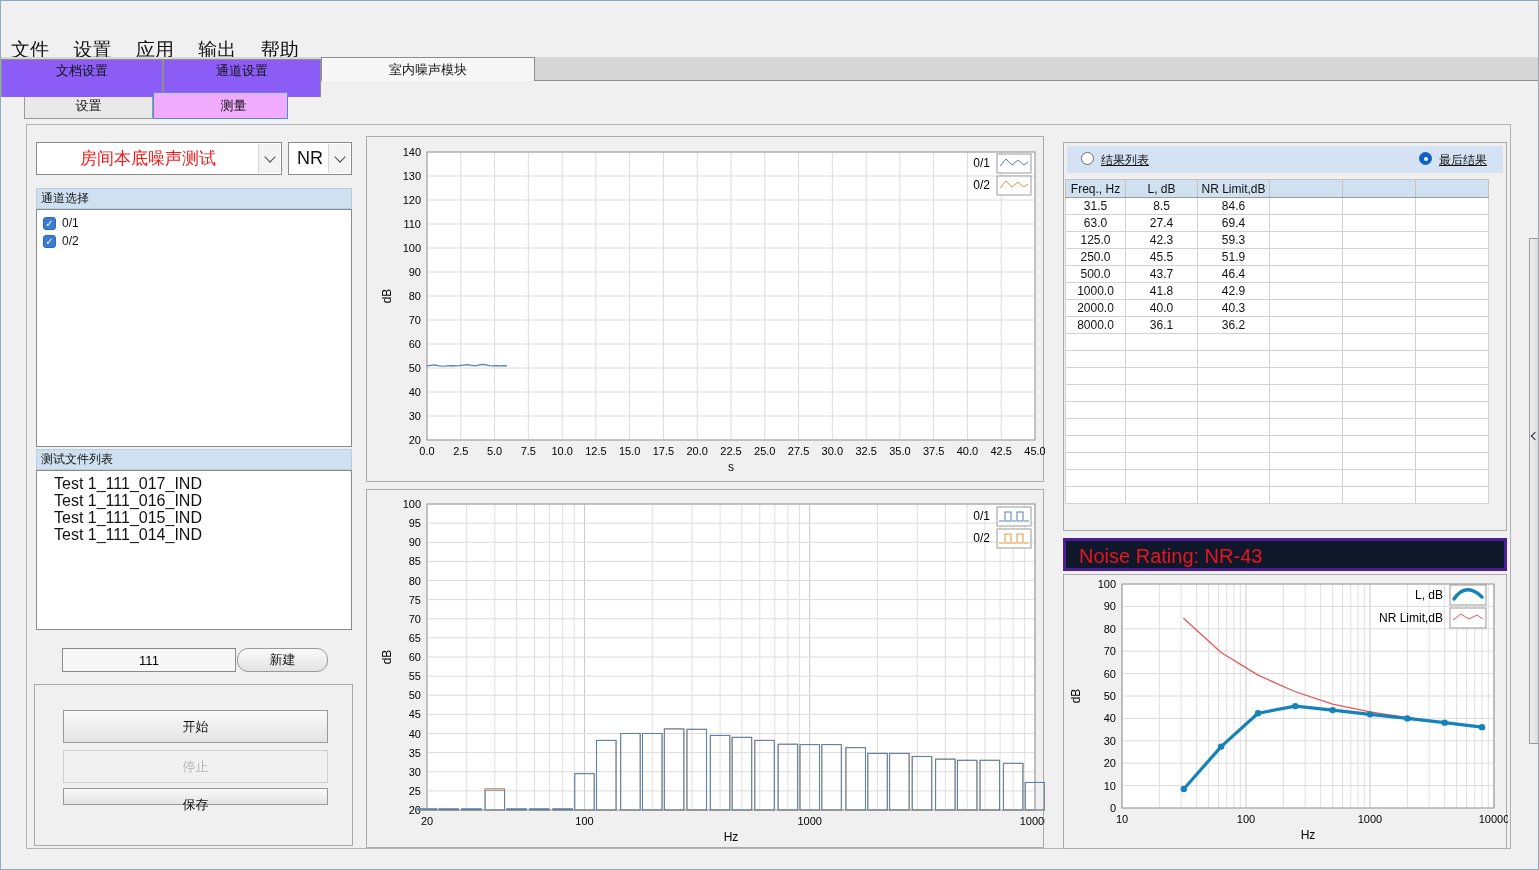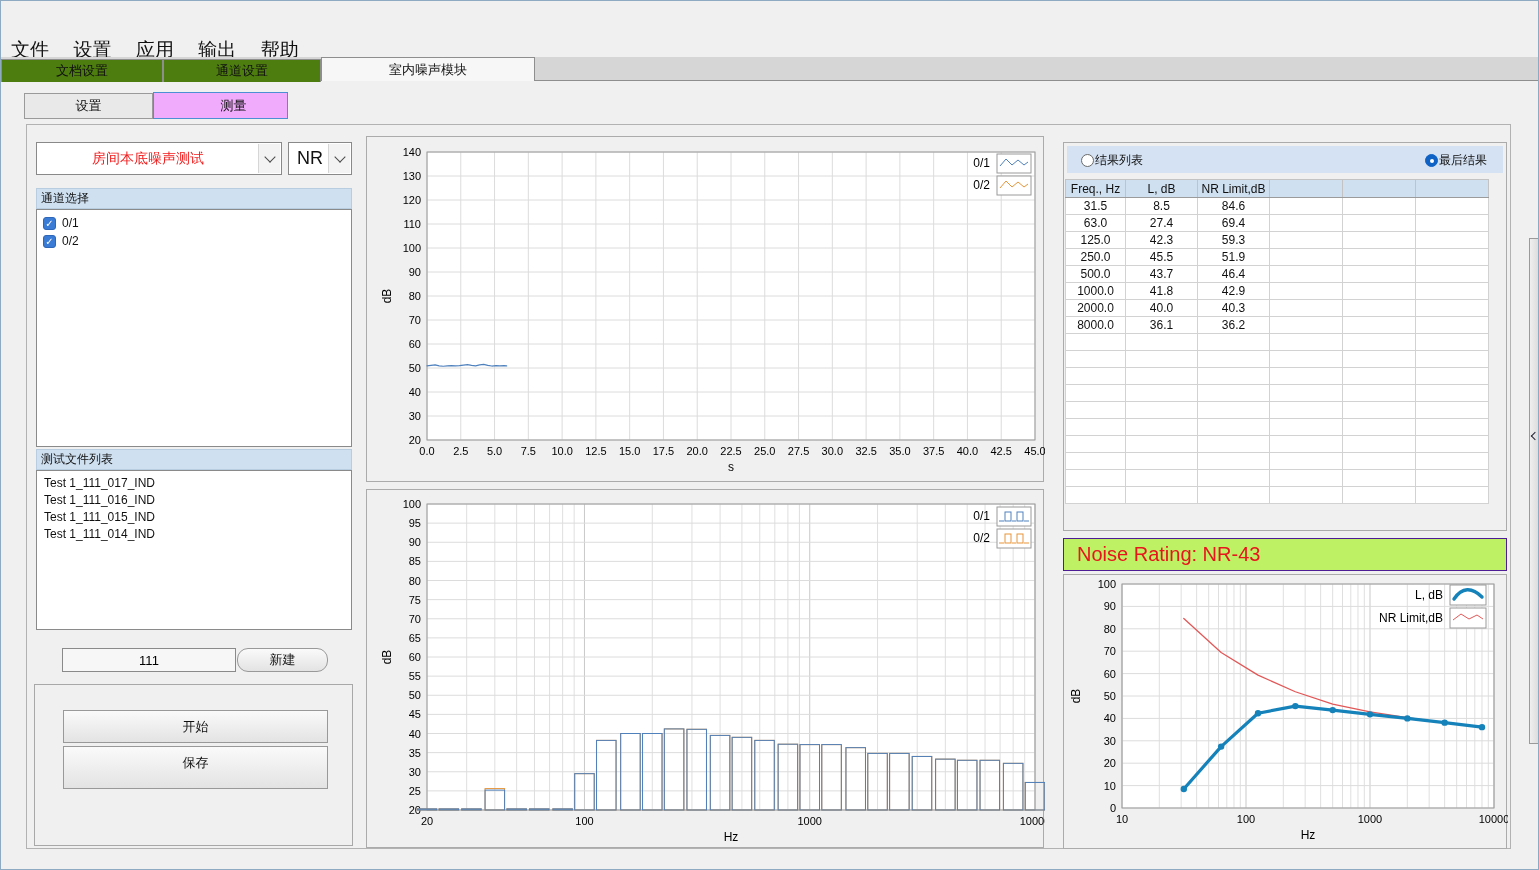--- a/index.html
+++ b/index.html
@@ -15,87 +15,87 @@
     font-size:13px;color:#222;}
   #btn-min{left:1399px;}
   #btn-max{left:1445px;color:#b6b6b6;}
   #btn-close{left:1491px;width:47px;}
   
   .menubar{position:absolute;left:0;top:32px;width:100%;height:24px;background:#f0f0f0;}
   .menu-item{display:inline-block;padding:4px 10px;font-size:19px;}
   
   .tabstrip{position:absolute;left:0;top:56px;width:100%;height:24px;background:#d6d6d6;}
   .tabstrip .baseline{position:absolute;left:0;bottom:0;width:100%;height:1px;background:#8e8e8e;}
-  .tab{position:absolute;top:2px;height:23px;line-height:21px;text-align:center;font-size:13px;
-    background:#4d7c0f;border:1px solid #8e8e8e;border-bottom:none;box-sizing:border-box;z-index:1;}
+  .tab{position:absolute;top:2px;height:38px;line-height:21px;text-align:center;font-size:13px;
+    background:#8b5cf6;border:1px solid #8e8e8e;border-bottom:none;box-sizing:border-box;z-index:1;}
   #tab0{left:0;width:162px;}
   #tab1{left:162px;width:158px;}
   #tab2{left:320px;top:0;height:24px;line-height:24px;width:214px;background:#f7f7f7;z-index:3;}
   
   .subtab{position:absolute;font-size:13px;text-align:center;box-sizing:border-box;}
   #sub0{left:23px;top:92px;width:129px;height:26px;line-height:24px;background:#e9e9e9;border:1px solid #9a9a9a;}
   #sub1{left:152px;top:91px;width:135px;height:27px;line-height:25px;background:#f0abfc;border:1px solid #4a90d2;z-index:2;padding-left:26px;}
   .pagebox{position:absolute;left:25px;top:123px;width:1485px;height:725px;border:1px solid #b2b2b2;box-sizing:border-box;}
   
   .combo{position:absolute;background:#fff;border:1px solid #898989;box-sizing:border-box;}
   .combo .val{display:block;line-height:31px;text-align:center;padding-right:22px;white-space:nowrap;overflow:hidden;}
   .combo .dd{position:absolute;right:1px;top:1px;bottom:1px;width:21px;background:#f3f3f3;
     border-left:1px solid #d6d6d6;display:flex;align-items:center;justify-content:center;}
   .chev{width:7px;height:7px;border-right:1.6px solid #4a4a4a;border-bottom:1.6px solid #4a4a4a;
     transform:rotate(45deg);margin-top:-3px;}
   #combo-test{left:35px;top:141px;width:246px;height:33px;}
-  #combo-test .val{color:#f21b1b;font-family:"Liberation Serif",serif;font-size:14px;}
+  #combo-test .val{color:#f21b1b;font-family:"Liberation Serif",serif;font-size:17px;}
   #combo-nr{left:287px;top:141px;width:64px;height:33px;}
   #combo-nr .val{font-size:18px;padding-right:20px;}
   
   .hdr{position:absolute;background:#cfe0f1;border:1px solid #b9cde1;font-size:12px;line-height:19px;
     padding-left:4px;box-sizing:border-box;}
   #hdr-ch{left:35px;top:187px;width:316px;height:21px;}
   #hdr-files{left:35px;top:448px;width:316px;height:21px;}
   .listbox{position:absolute;background:#fff;border:1px solid #8a8a8a;box-sizing:border-box;padding-top:4px;}
   #list-ch{left:35px;top:208px;width:316px;height:238px;}
   #list-files{left:35px;top:469px;width:316px;height:160px;}
   .ch-item{display:flex;align-items:center;gap:6px;padding:1px 0 1px 6px;font-size:12px;height:16px;}
   .cbx{width:13px;height:13px;background:#3a7bd5;border:1px solid #2e66b8;border-radius:3px;
     color:#fff;font-size:10px;line-height:12px;text-align:center;box-sizing:border-box;}
-  .file-item{font-size:12px;line-height:17px;padding-left:7px;white-space:nowrap;}
+  .file-item{font-size:16px;line-height:17px;padding-left:17px;white-space:nowrap;}
   
   .name-input{position:absolute;left:61px;top:647px;width:174px;height:24px;border:1px solid #8a8a8a;
     background:#f7f7f7;text-align:center;font-size:13px;box-sizing:border-box;font-family:inherit;}
   .btn{position:absolute;border:1px solid #999;background:linear-gradient(#fafafa,#e3e3e3);
     font-size:13px;text-align:center;box-sizing:border-box;font-family:inherit;}
   #btn-new{left:236px;top:647px;width:91px;height:24px;line-height:22px;border-radius:11px;}
   .groupbox{position:absolute;left:33px;top:683px;width:319px;height:162px;border:1px solid #a8a8a8;box-sizing:border-box;}
   #btn-start{left:62px;top:709px;width:265px;height:33px;line-height:31px;}
   #btn-stop{left:62px;top:749px;width:265px;height:33px;line-height:31px;color:#b5b5b5;
     background:#f1f1f1;border-color:#cfcfcf;}
-  #btn-save{left:62px;top:745px;width:265px;height:43px;line-height:31px;}
+  #btn-save{left:62px;top:787px;width:265px;height:17px;line-height:31px;}
   
   .chartpanel{position:absolute;background:#f0f0f0;border:1px solid #ababab;box-sizing:border-box;}
   #cp-time{left:365px;top:135px;width:678px;height:346px;}
   #cp-spec{left:365px;top:488px;width:678px;height:359px;}
   #cp-nr{left:1062px;top:573px;width:444px;height:275px;}
   .chartpanel svg{position:absolute;left:0;top:0;}
   
   #res-panel{position:absolute;left:1062px;top:141px;width:444px;height:389px;border:1px solid #ababab;
     background:#f0f0f0;box-sizing:border-box;}
   .res-band{position:absolute;left:3px;top:3px;width:436px;height:27px;background:#d4e2f3;}
-  .radio-row{position:absolute;top:6px;display:flex;align-items:center;gap:1px;font-size:12px;}
+  .radio-row{position:absolute;top:6px;display:flex;align-items:flex-start;gap:7px;font-size:12px;text-decoration:underline;}
   #rr1{left:14px;} #rr2{right:16px;}
   .radio{width:13px;height:13px;border-radius:50%;border:1px solid #6a6a6a;background:#fff;
     box-sizing:border-box;position:relative;flex:none;}
   .radio.on{background:#0f62c5;border-color:#0f62c5;}
   .radio.on::after{content:"";position:absolute;left:4px;top:4px;width:4px;height:4px;background:#fff;border-radius:50%;}
   #res-table{position:absolute;left:1px;top:36px;border-collapse:collapse;table-layout:fixed;border-radius:14px;}
   #res-table th{background:#cfe0f1;border:1px solid #c3c3c3;border-bottom:1px solid #9b9b9b;
     font-weight:normal;font-size:12px;height:17px;padding:0;}
   #res-table td{border:1px solid #d2d2d2;font-size:12px;text-align:center;height:16px;padding:0;background:#fff;}
   
-  #noise-banner{position:absolute;left:1062px;top:537px;width:444px;height:33px;background:#bef264;
-    border:1px solid #4c1d95;box-sizing:border-box;color:#e8141e;font-size:20px;line-height:30px;padding-left:13px;}
+  #noise-banner{position:absolute;left:1062px;top:537px;width:444px;height:33px;background:#0f172a;
+    border:3px solid #4c1d95;box-sizing:border-box;color:#e8141e;font-size:20px;line-height:30px;padding-left:13px;}
   
   #splitter{position:absolute;left:1528px;top:237px;width:10px;height:506px;
     background:linear-gradient(90deg,#efefef,#dddddd);border:1px solid #9a9a9a;box-sizing:border-box;}
   #splitter .chev-left{position:absolute;left:2px;top:194px;width:5px;height:5px;
     border-left:1.4px solid #223;border-bottom:1.4px solid #223;transform:rotate(45deg);}
 </style>
 </head>
 <body>
 
 <div id="window">

